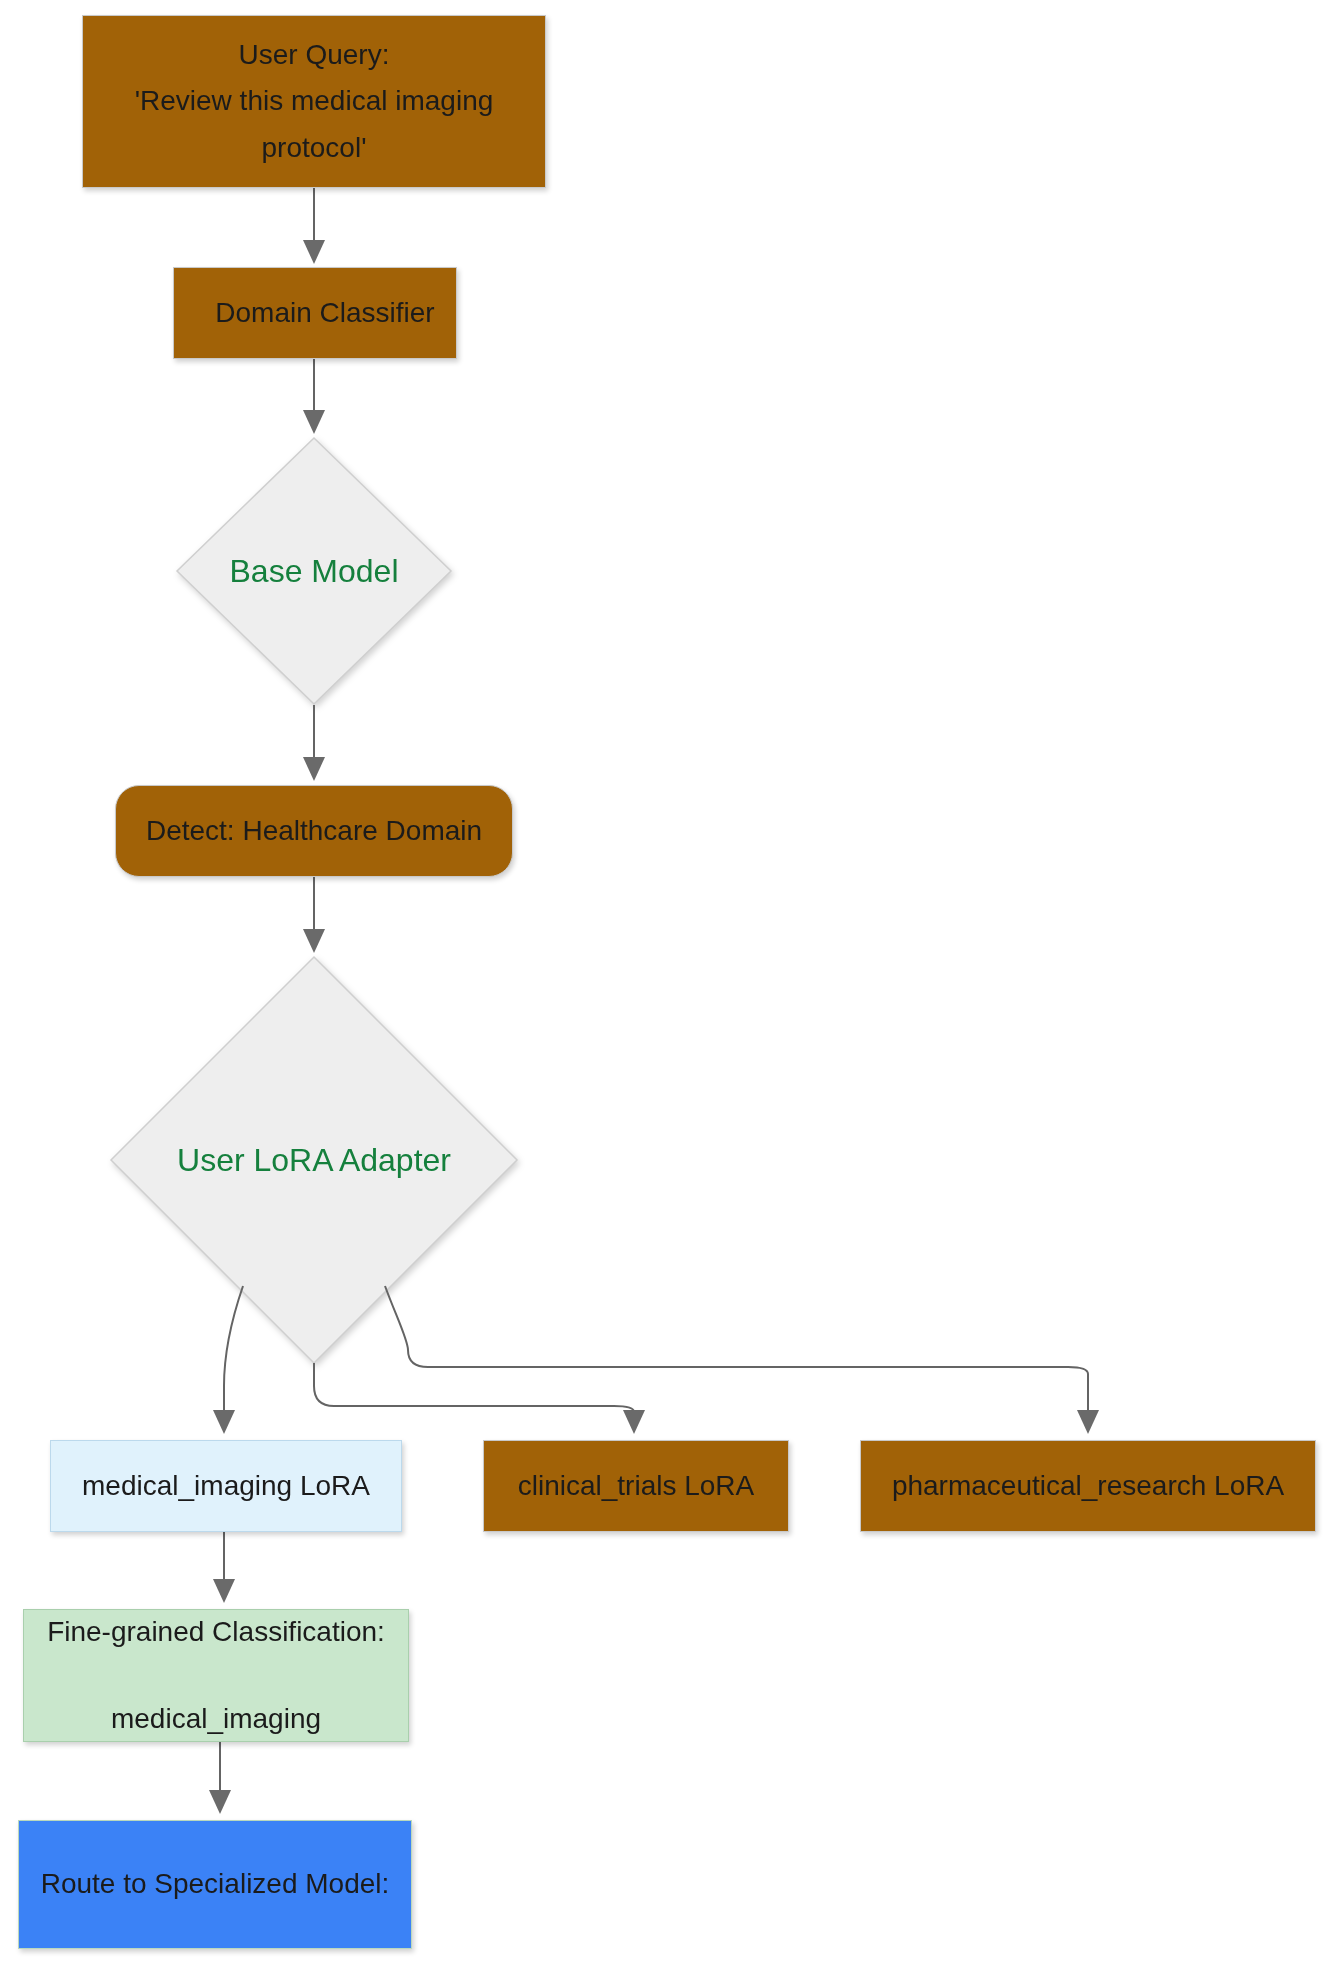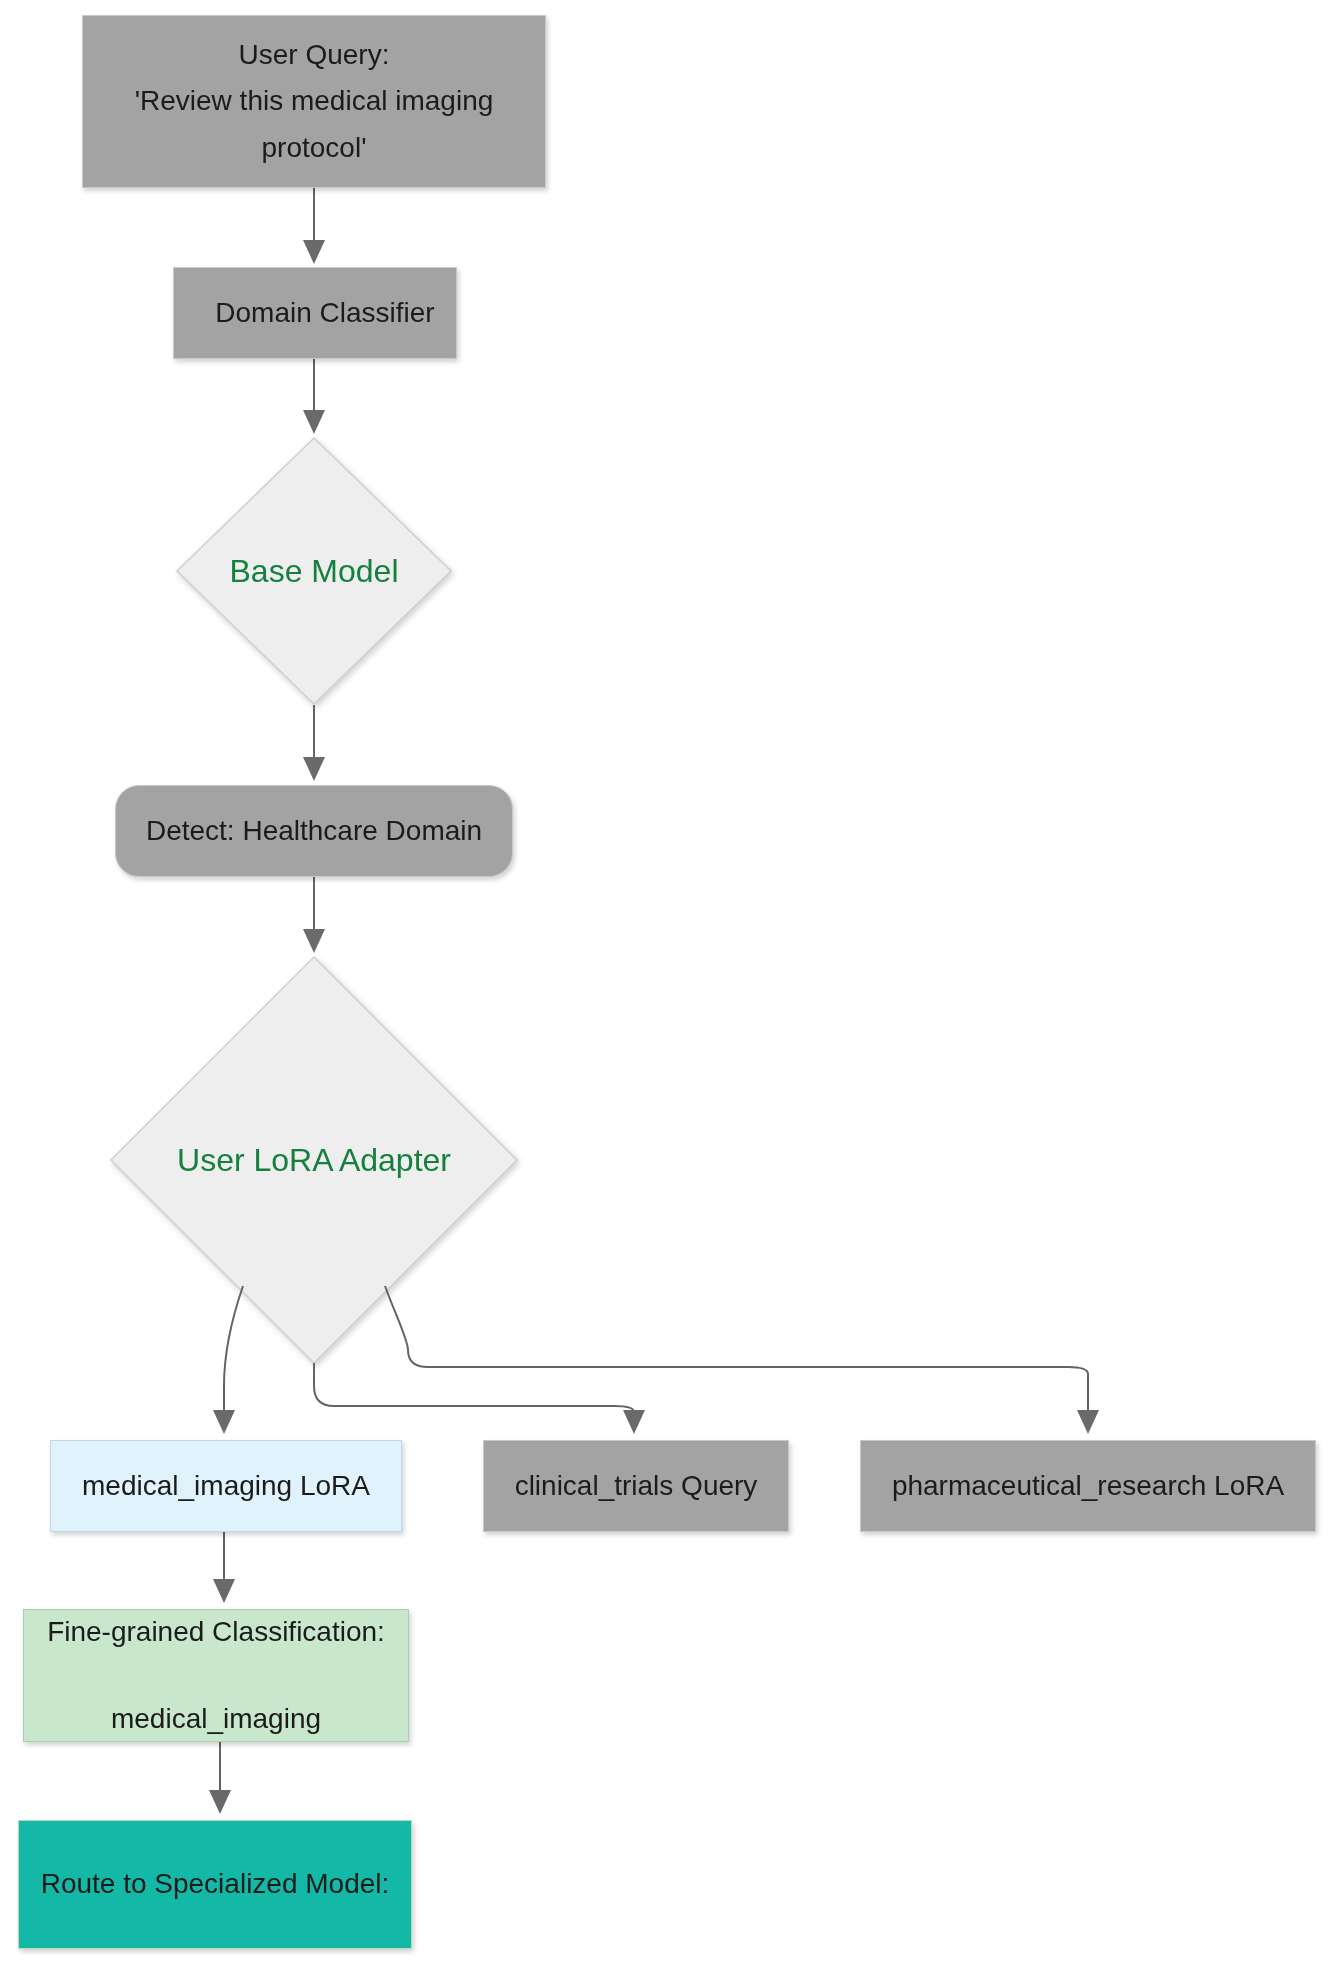--- a/index.html
+++ b/index.html
@@ -9,28 +9,28 @@
     background:#ffffff;
     font-family:"Liberation Sans", sans-serif;
     overflow:hidden;
   }
   .node {
     position:absolute;
     display:flex; flex-direction:column;
     align-items:center; justify-content:center;
     text-align:center;
     font-size:28px; line-height:1.65; color:#1b1b1b;
-    background:#a3a3a3;
+    background:#a16207;
     border:1.5px solid #c9c9c9;
     box-shadow:2px 3px 5px rgba(0,0,0,0.18);
     box-sizing:border-box;
   }
   .node.blue   { background:#e0f2fc; border-color:#bcd9ec; }
   .node.green1 { background:#c9e7cc; border-color:#a9cfad; }
-  .node.green2 { background:#14b8a6; border-color:#bad8bd; }
+  .node.green2 { background:#3b82f6; border-color:#bad8bd; }
   .node .line { display:block; }
   .diamond-label {
     position:absolute;
     display:flex; align-items:center; justify-content:center;
     text-align:left;
     font-size:32px; color:#15803d;
     pointer-events:none;
   }
   svg.layer { position:absolute; left:0; top:0; }
   .edge-path { stroke:#646464; stroke-width:2; fill:none; }
@@ -112,21 +112,21 @@
     <span class="line">Detect: Healthcare Domain</span>
   </div>
 
   <div class="diamond-label" style="left:111px; top:957px; width:406px; height:406px;">User LoRA Adapter</div>
 
   <div class="node blue" style="left:50px; top:1440px; width:352px; height:92px;">
     <span class="line">medical_imaging LoRA</span>
   </div>
 
   <div class="node" style="left:483px; top:1440px; width:306px; height:92px;">
-    <span class="line">clinical_trials Query</span>
+    <span class="line">clinical_trials LoRA</span>
   </div>
 
   <div class="node" style="left:860px; top:1440px; width:456px; height:92px;">
     <span class="line">pharmaceutical_research LoRA</span>
   </div>
 
   <div class="node green1" style="left:23px; top:1609px; width:386px; height:133px;gap:41px;">
     <span class="line">Fine-grained Classification:</span>
     <span class="line">medical_imaging</span>
   </div>

